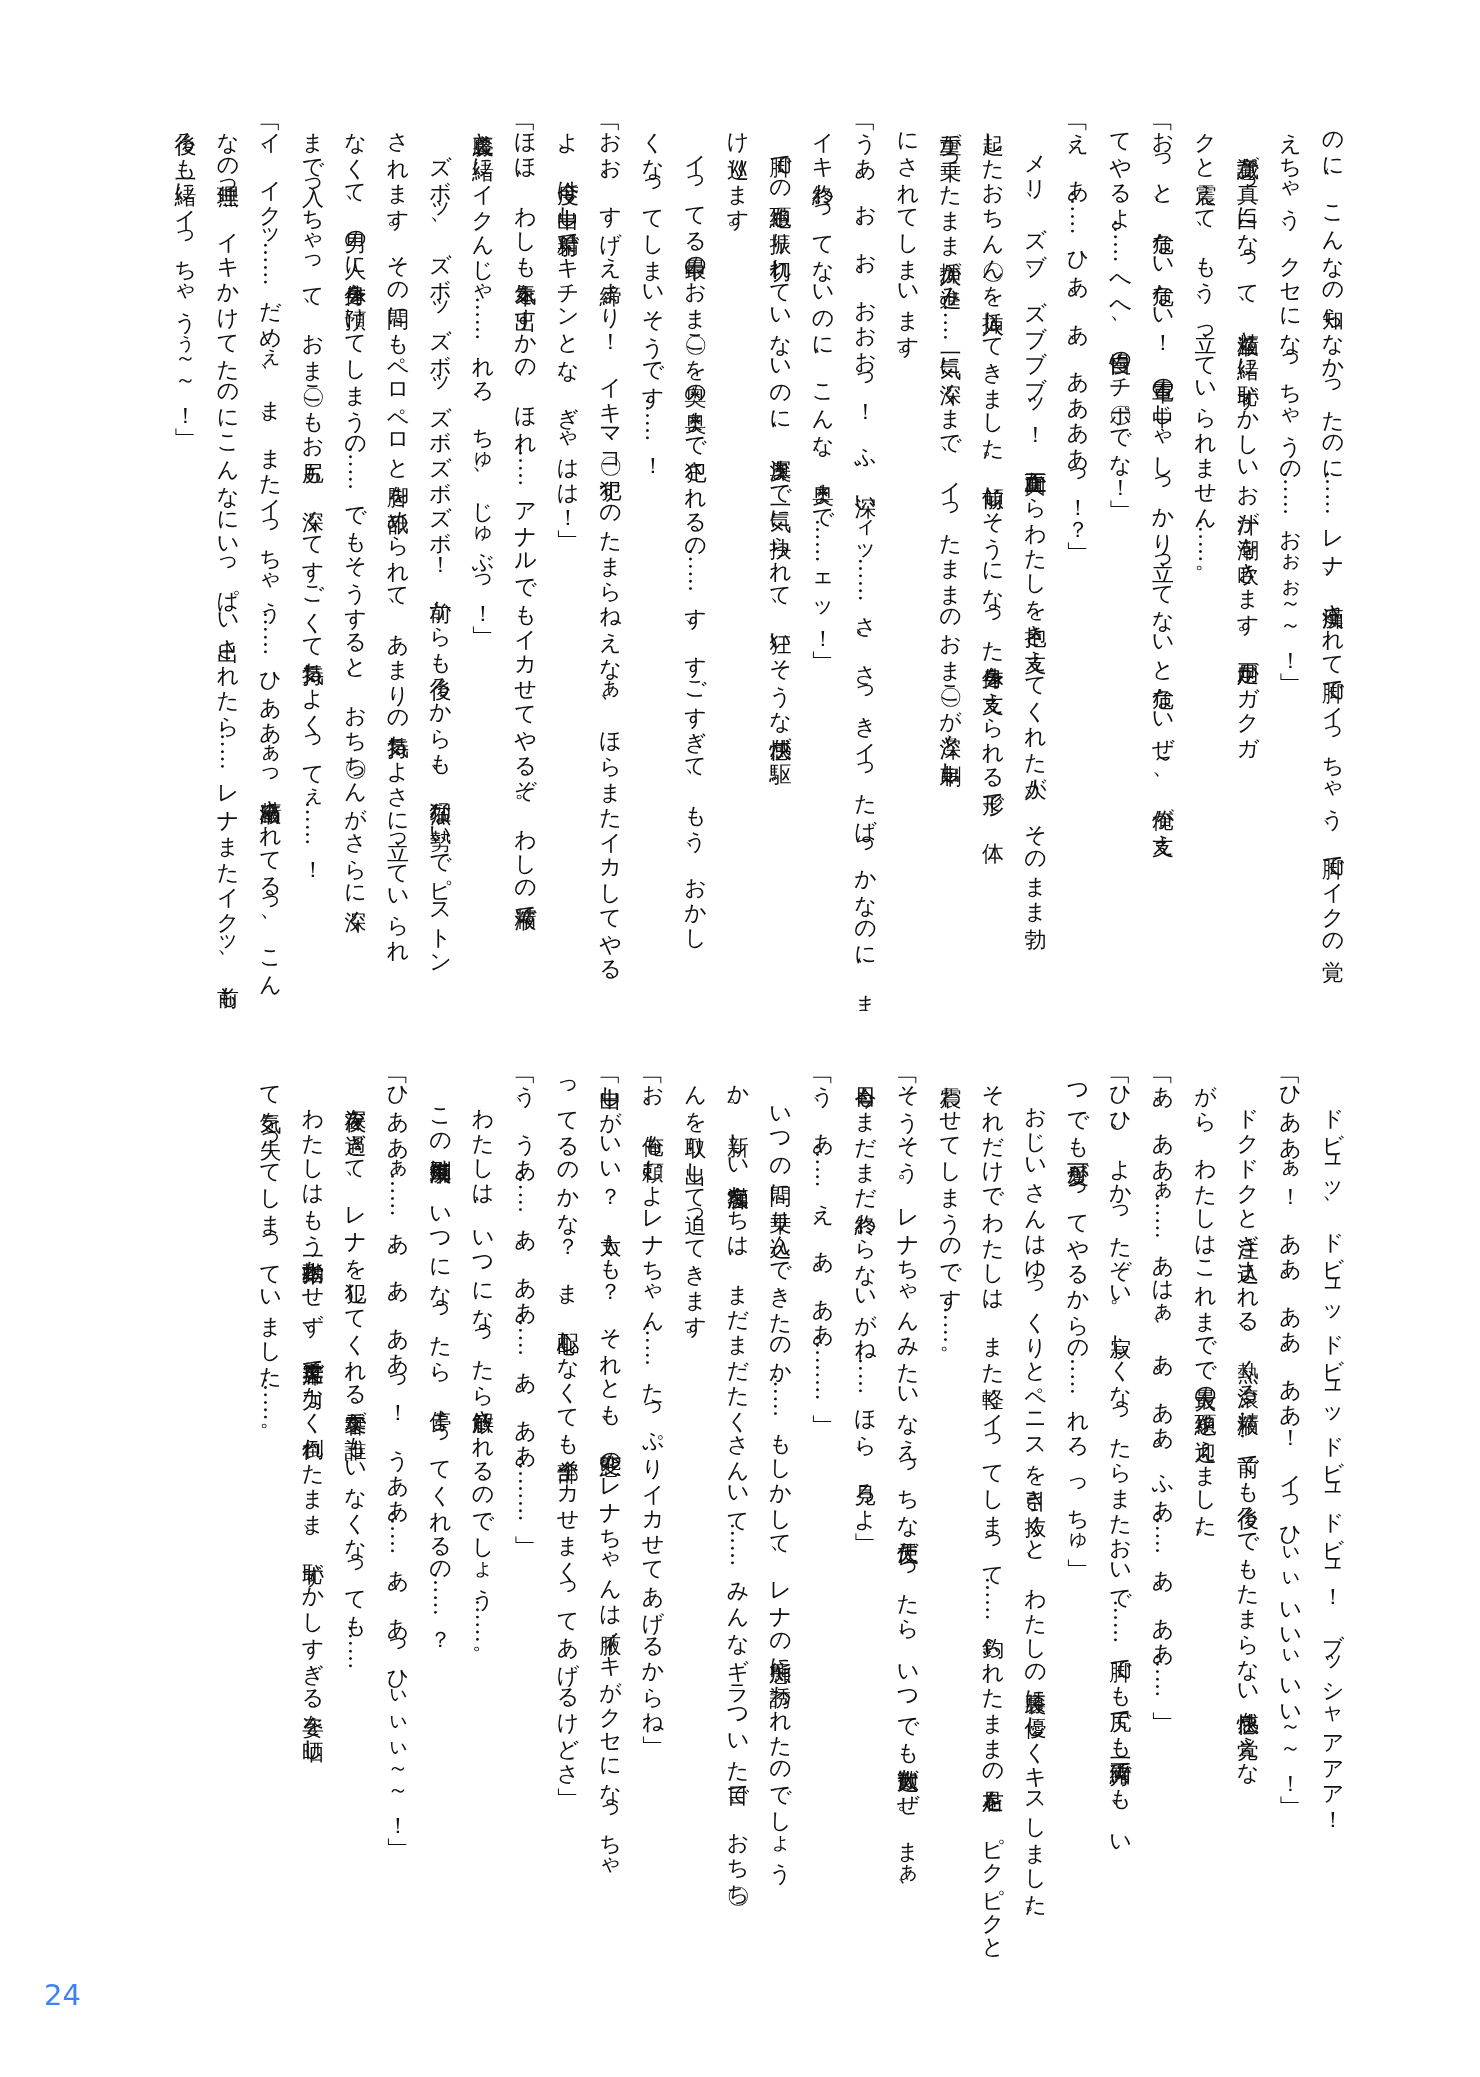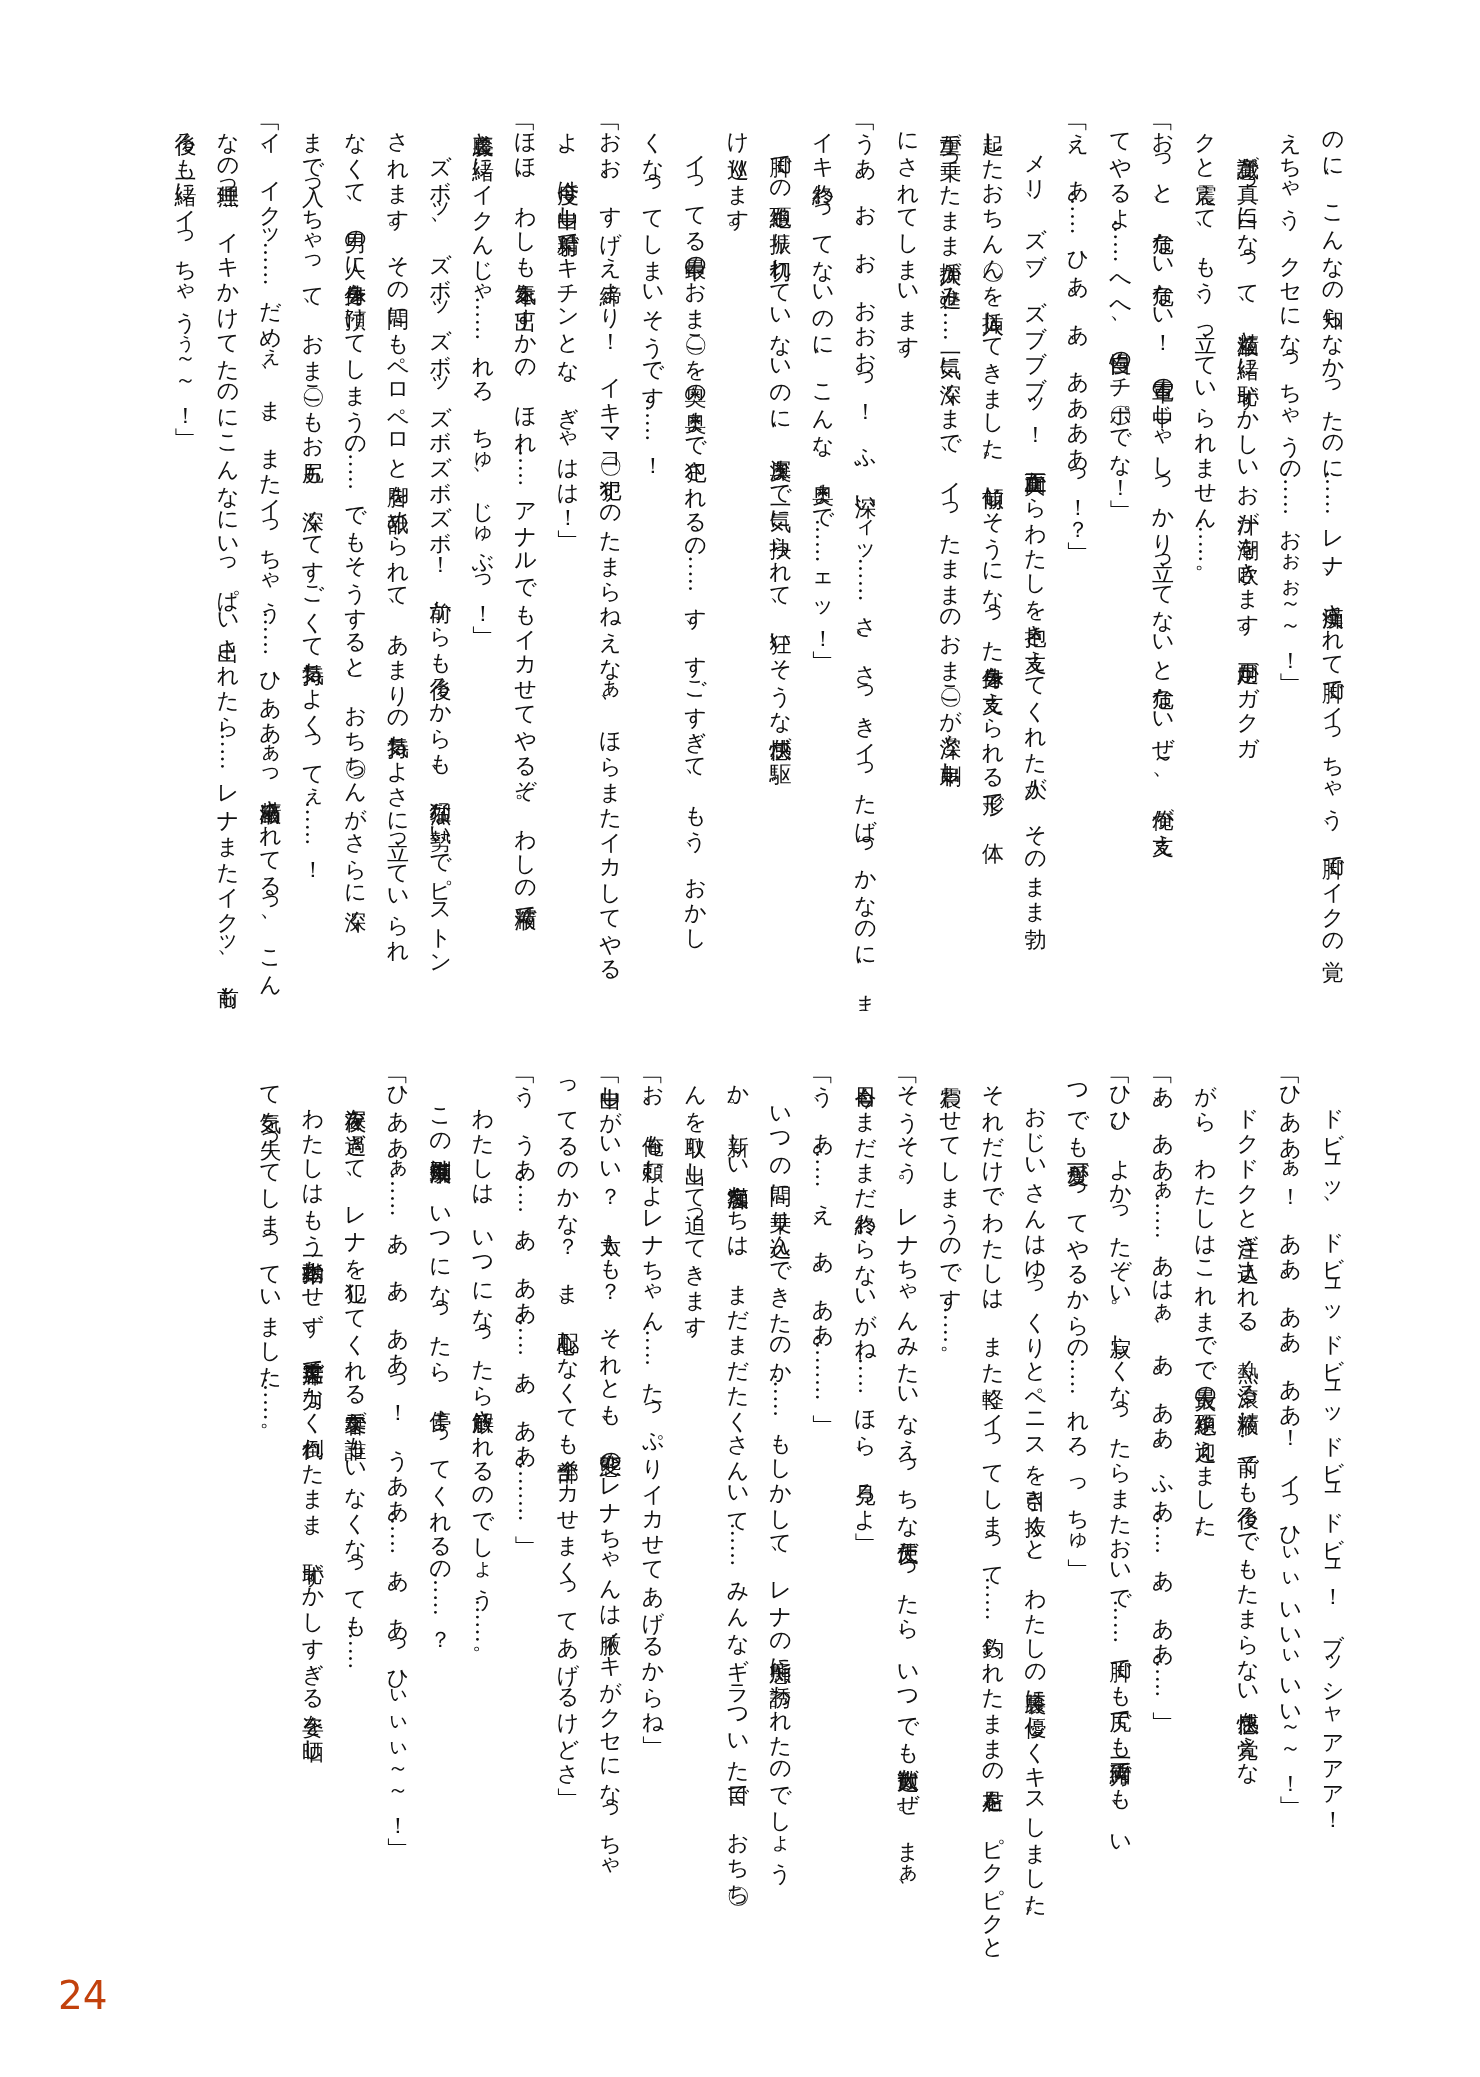--- a/index.html
+++ b/index.html
@@ -38,26 +38,26 @@
     width: 1106px;
   }
   .col {
     width: 42.5px;
     line-height: 42.5px;
     height: 100%;
     overflow: hidden;
   }
   #page-number {
     position: absolute;
-    left: 58px;
+    left: 44px;
     top: 1981px;
     font-family: "DejaVu Sans", "Liberation Sans", sans-serif;
-    font-size: 39px;
+    font-size: 29px;
     line-height: 29px;
-    color: #c2410c;
+    color: #3b82f6;
   }
 </style>
 </head>
 <body>
 
 <div id="page">
 
   <section id="block-top" class="vtext-block">
       <div class="col">のに、こんなの知らなかったのに……レナ、痴漢されて脚でイっちゃう、脚でイクの覚</div>
       <div class="col">えちゃう、クセになっちゃうの……おぉぉ～～！」</div>

